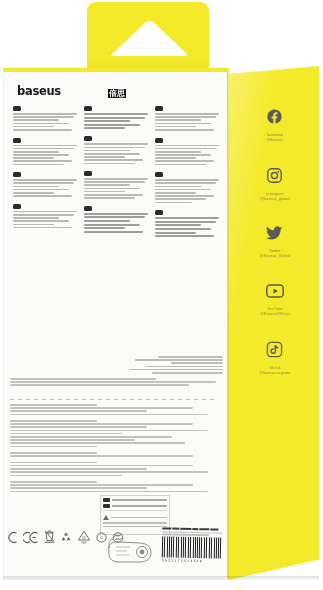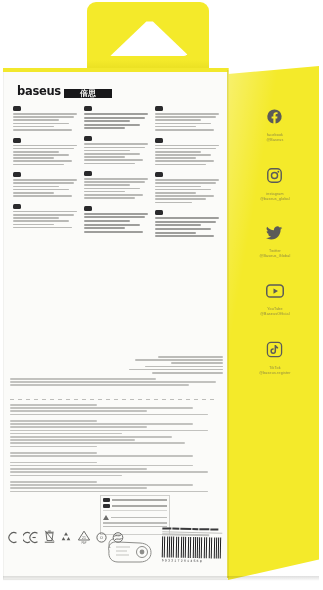--- a/index.html
+++ b/index.html
@@ -49,21 +49,21 @@
   }
 
   
   .logo{position:absolute;left:17px;top:84px;display:flex;align-items:flex-end;gap:3px;}
   .logo-word{
     font-size:11.5px;font-weight:bold;letter-spacing:-0.3px;color:#18181a;
     font-family:"DejaVu Sans",sans-serif;
   }
   .logo-cn{
     font-size:8px;font-weight:bold;color:#18181a;letter-spacing:0px;
-    background:#18181a;color:#fbfbf9;padding:0px 16px;line-height:9px;
+    background:#18181a;color:#fbfbf9;padding:0px 1px;line-height:9px;margin-left:44px;
   }
 
   
   .specs{
     position:absolute;left:13px;top:106px;width:208px;height:240px;
     display:flex;gap:7px;
   }
   .spec-col{width:64px;}
   .spec-block{margin-bottom:7px;}
   .lang-badge{

